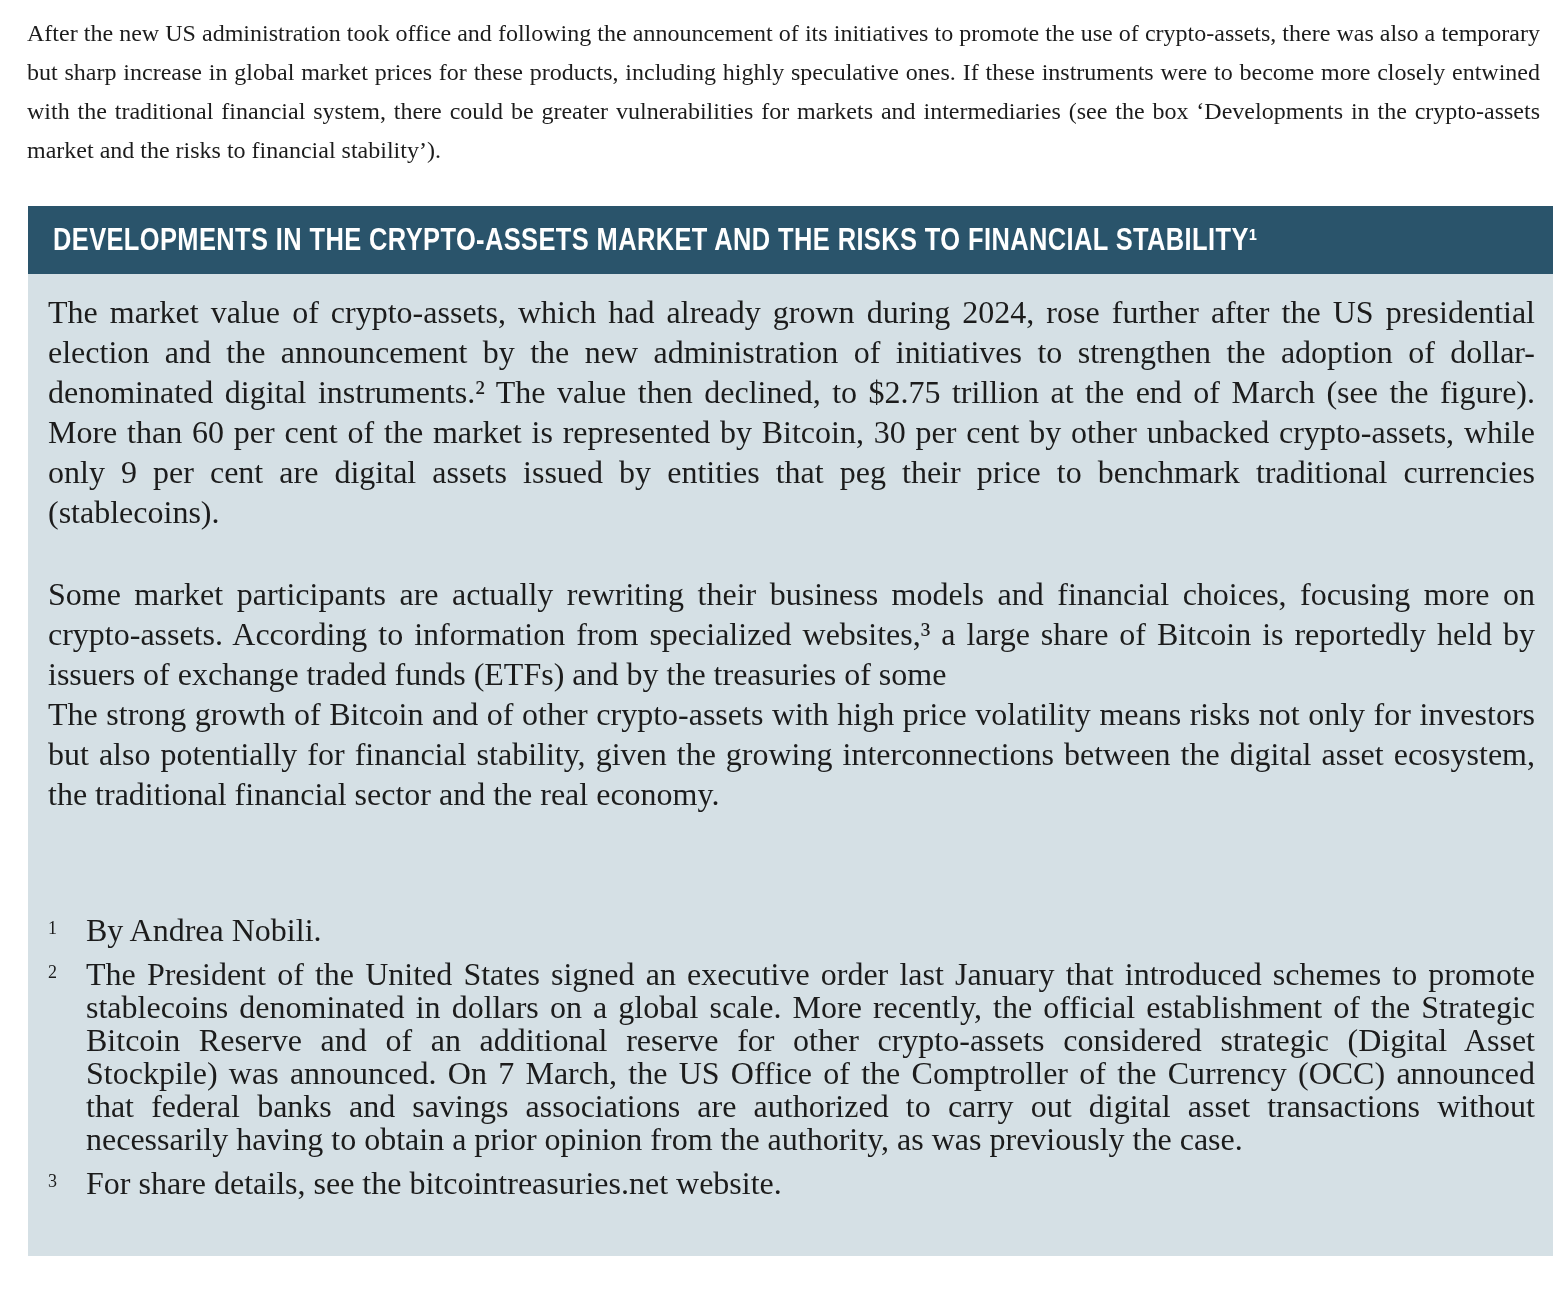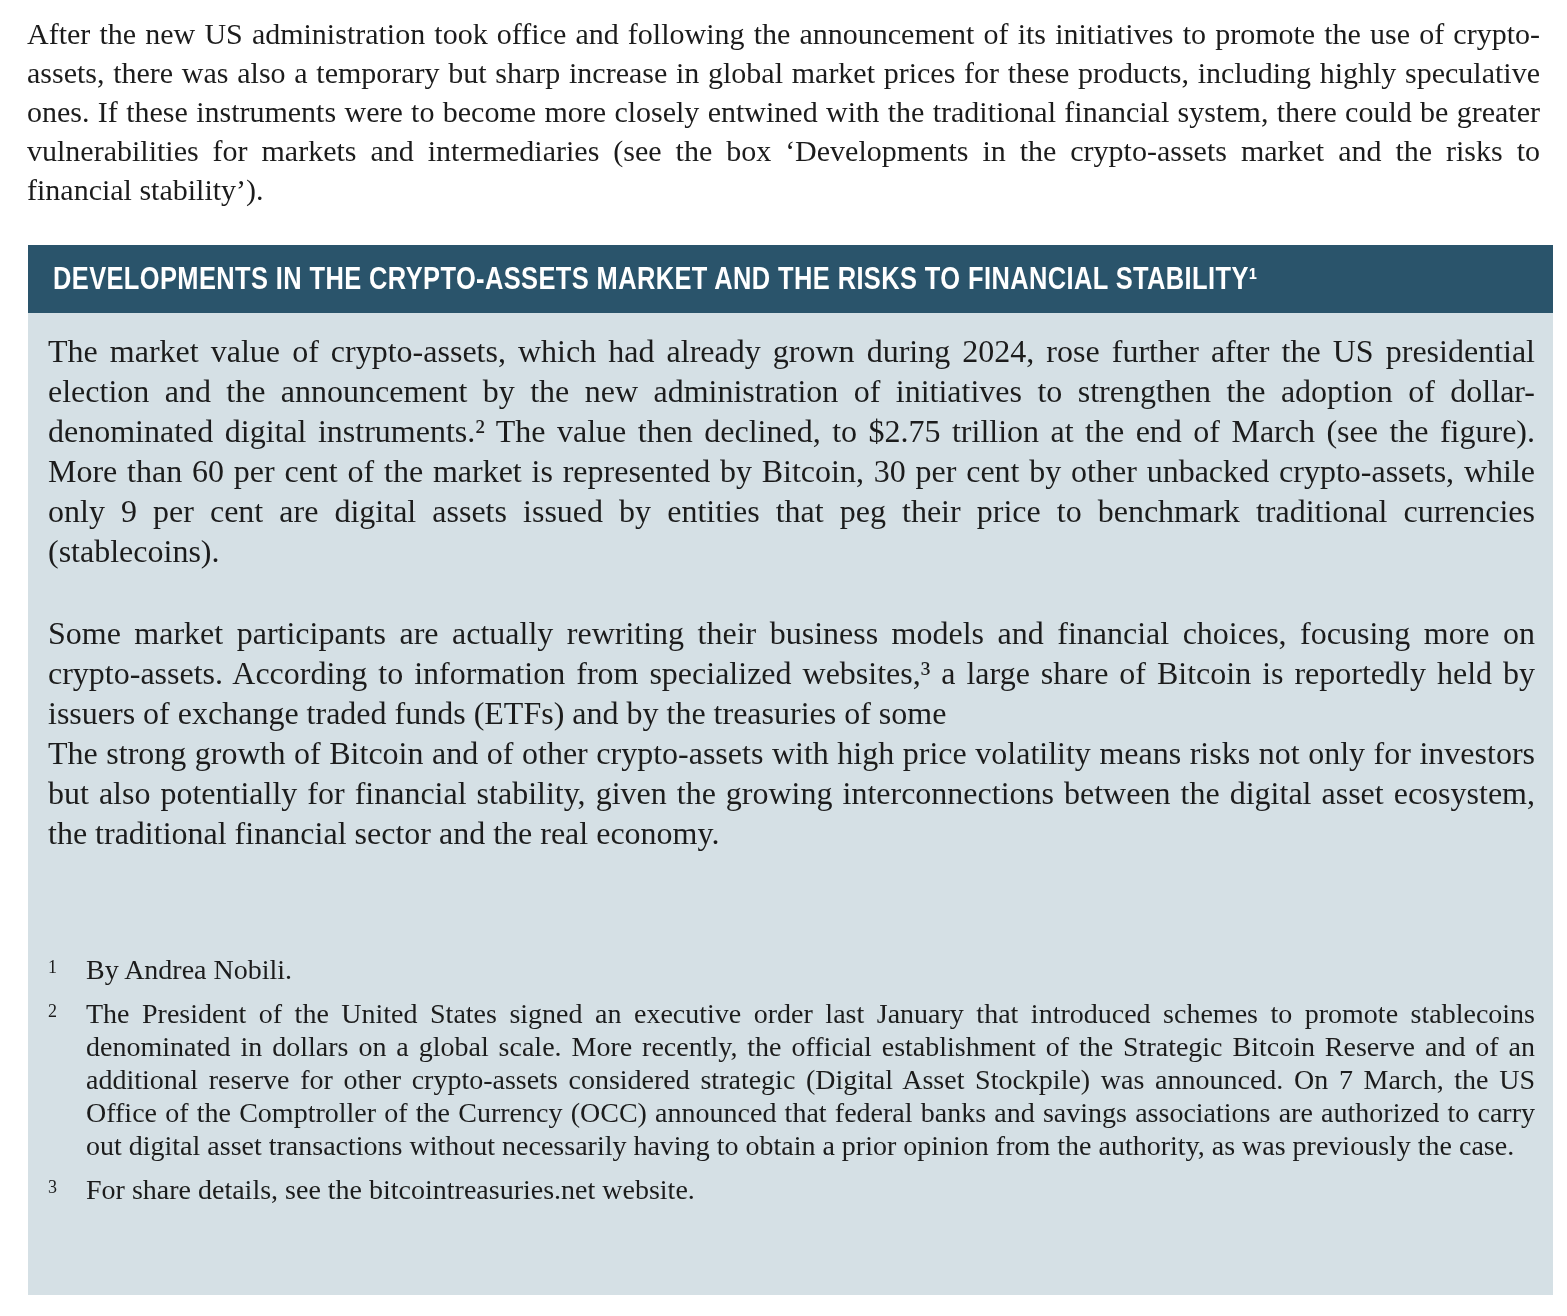--- a/index.html
+++ b/index.html
@@ -10,21 +10,21 @@
     background: #ffffff;
     overflow: hidden;
     font-family: "Liberation Serif", serif;
     color: #1c1c1c;
     -webkit-font-smoothing: antialiased;
   }
   .page { width: 1567px; height: 1316px; position: relative; }
 
   .intro {
     margin: 14px 27px 0 27px;
-    font-size: 30px;
+    font-size: 24px;
     line-height: 39px;
     text-align: justify;
   }
 
   .box { margin: 36px 14px 0 28px; border-radius: 28px; }
 
   .box-header {
     height: 68px;
     background: #2a546b;
     display: flex;
@@ -61,21 +61,21 @@
   .fn { display: flex; align-items: flex-start; margin-bottom: 11px; }
   .fn-marker {
     flex: 0 0 38px;
     font-size: 18px;
     line-height: 22px;
     padding-top: 3px;
   }
   .fn-text {
     margin: 0;
     flex: 1;
-    font-size: 28px;
+    font-size: 32px;
     line-height: 33px;
     text-align: justify;
   }
 </style>
 </head>
 <body>
 
 <div class="page">
 
   <p class="intro">After the new US administration took office and following the announcement of its initiatives to promote the use of crypto-assets, there was also a temporary but sharp increase in global market prices for these products, including highly speculative ones. If these instruments were to become more closely entwined with the traditional financial system, there could be greater vulnerabilities for markets and intermediaries (see the box ‘Developments in the crypto-assets market and the risks to financial stability’).</p>

